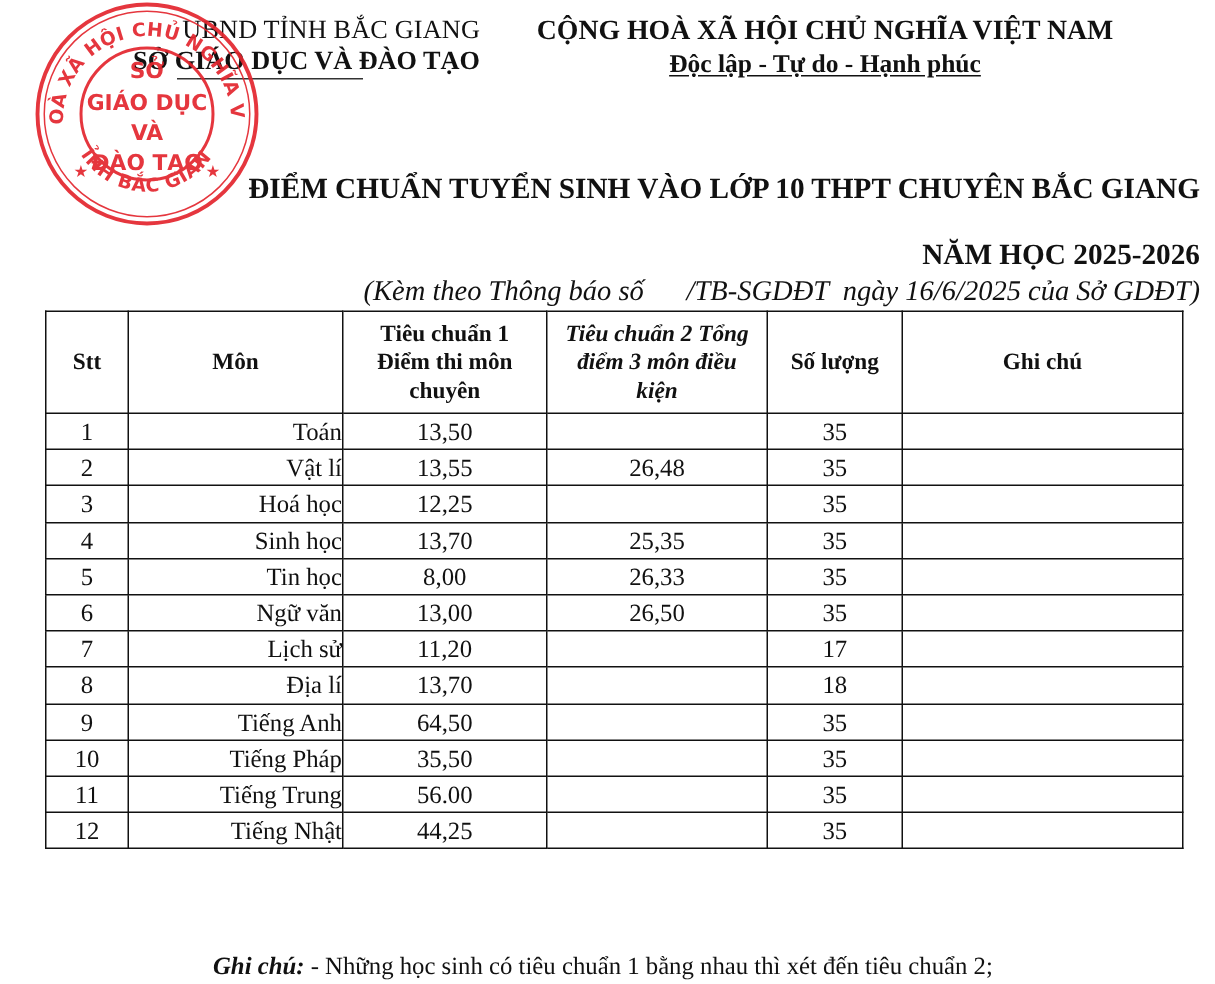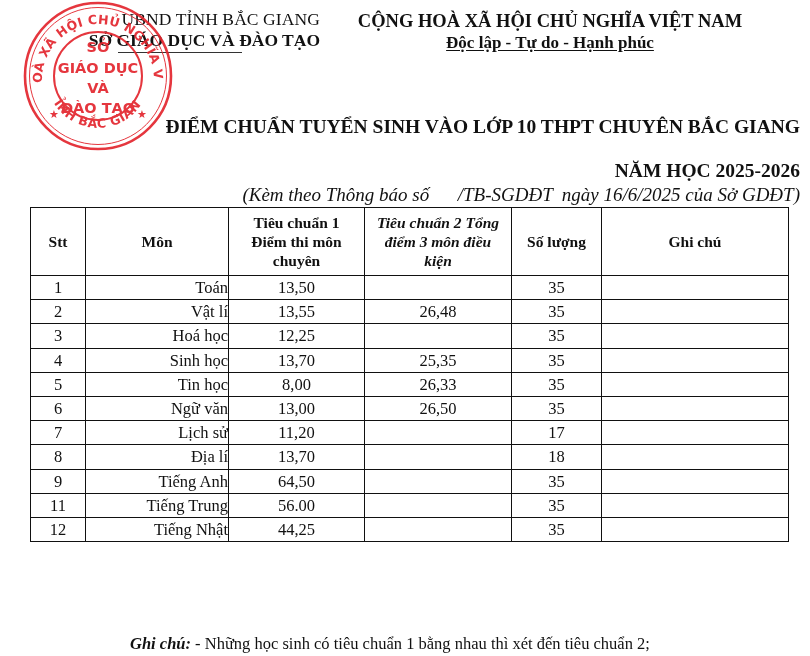--- a/index.html
+++ b/index.html
@@ -125,21 +125,21 @@
       height: 23.2px;
       line-height: 23px;
     }
     .c-stt { text-align: center; }
     .c-mon { text-align: right; padding-left: 6px !important; }
     .c-num { text-align: center; }
     .cong { font-weight: bold; text-align: center; padding-left: 0 !important; }
 
     
     .note {
-      left: 130px;
+      left: 142px;
       top: 633px;
       font-size: 16.5px;
       line-height: 22px;
       white-space: nowrap;
       text-align: center;
     }
     .note .lbl {
       font-weight: bold;
       font-style: italic;
     }
@@ -276,20 +276,28 @@
     </tr>
     <tr>
       <td class="c-stt">9</td>
       <td class="c-mon">Tiếng Anh</td>
       <td class="c-num">64,50</td>
       <td class="c-num"></td>
       <td class="c-num">35</td>
       <td></td>
     </tr>
     <tr>
+      <td class="c-stt">10</td>
+      <td class="c-mon">Tiếng Pháp</td>
+      <td class="c-num">35,50</td>
+      <td class="c-num"></td>
+      <td class="c-num">35</td>
+      <td></td>
+    </tr>
+    <tr>
       <td class="c-stt">11</td>
       <td class="c-mon">Tiếng Trung</td>
       <td class="c-num">56.00</td>
       <td class="c-num"></td>
       <td class="c-num">35</td>
       <td></td>
     </tr>
     <tr>
       <td class="c-stt">12</td>
       <td class="c-mon">Tiếng Nhật</td>

